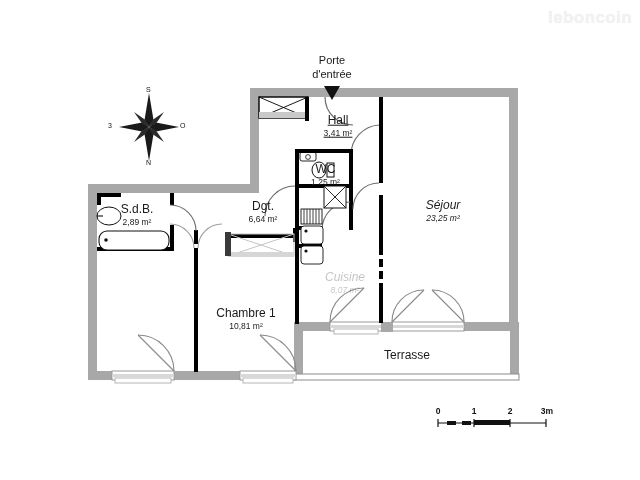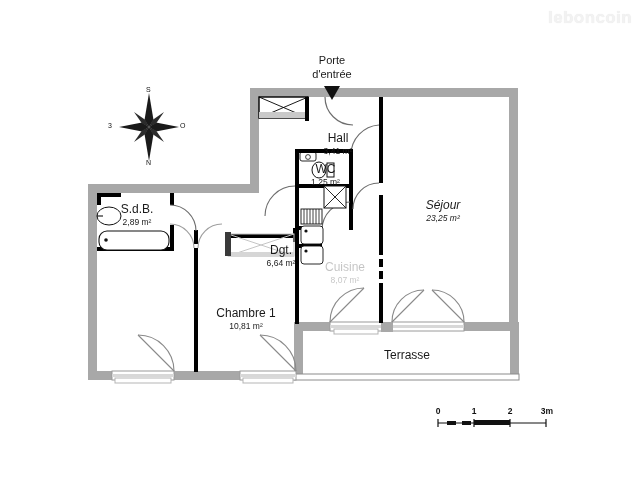--- a/index.html
+++ b/index.html
@@ -291,46 +291,46 @@
       <rect x="462" y="421" width="9" height="4" fill="#111"></rect>
       <rect x="474" y="420" width="36" height="5" fill="#111"></rect>
     </g>
   </svg>
 
   <div class="lbl-entry" style="left:332px; top:54px;">
     <span>Porte</span><br>
     <span>d'entrée</span>
   </div>
 
-  <div class="room-label" style="left:338px; top:144px;">
+  <div class="room-label" style="left:338px; top:126px;text-decoration:underline;">
     <span class="room-name">Hall</span>
     <span class="room-area">3,41 m²</span>
   </div>
 
   <div class="room-label" style="left:313px; top:175px;padding-left:25px;">
     <span class="room-name">WC</span>
     <span class="room-area">1,25 m²</span>
   </div>
 
   <div class="room-label" style="left:137px; top:215px;">
     <span class="room-name">S.d.B.</span>
     <span class="room-area">2,89 m²</span>
   </div>
 
-  <div class="room-label" style="left:281px; top:212px;margin-top:44px;">
+  <div class="room-label" style="left:263px; top:212px;">
     <span class="room-name">Dgt.</span>
     <span class="room-area">6,64 m²</span>
   </div>
 
   <div class="room-label" style="left:443px; top:211px;font-style:italic;">
     <span class="room-name">Séjour</span>
     <span class="room-area">23,25 m²</span>
   </div>
 
-  <div class="room-label faded" style="left:345px; top:273px;">
+  <div class="room-label faded" style="left:345px; top:283px;font-style:italic;">
     <span class="room-name">Cuisine</span>
     <span class="room-area">8,07 m²</span>
   </div>
 
 
   <div class="room-label" style="left:246px; top:307px;margin-top:12px;">
     <span class="room-name">Chambre 1</span>
     <span class="room-area">10,81 m²</span>
   </div>
 

